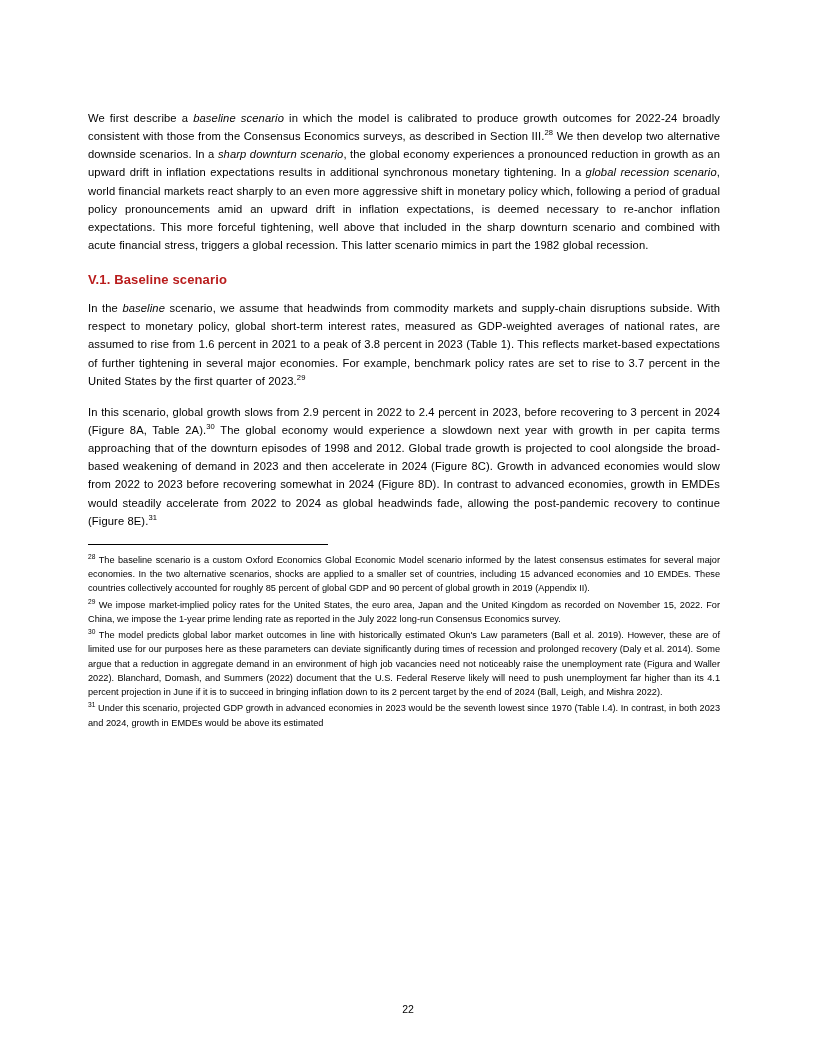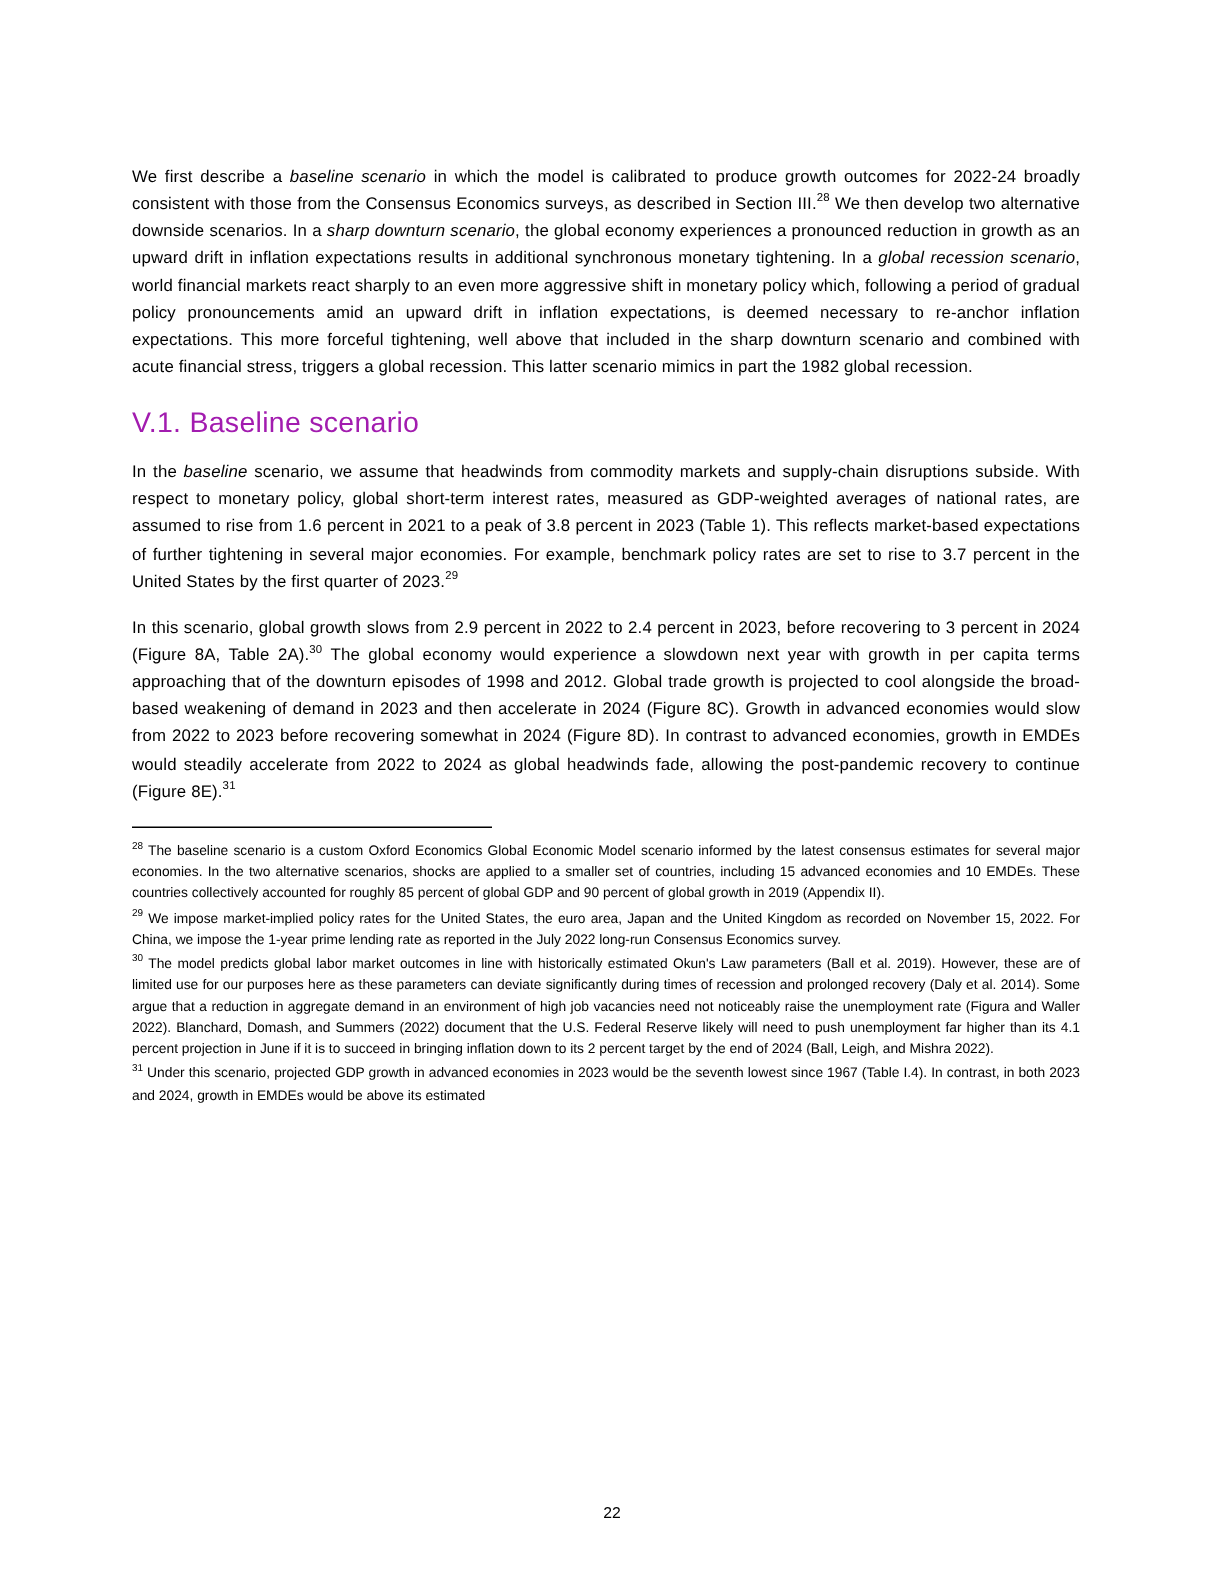--- a/index.html
+++ b/index.html
@@ -30,23 +30,23 @@
     margin: 0 0 13px 0;
     letter-spacing: 0.01em;
   }
   .body-text.first {
     margin-bottom: 16px;
   }
   em, .it {
     font-style: italic;
   }
   .section-heading {
-    color: #a21caf;
-    font-size: 19px;
-    font-weight: normal;
+    color: #b91c1c;
+    font-size: 13px;
+    font-weight: bold;
     margin: 18px 0 12px 0;
     letter-spacing: 0.01em;
   }
   sup {
     font-size: 0.68em;
     vertical-align: super;
     line-height: 0;
   }
   .footnote-area {
     margin-top: 14px;
@@ -91,18 +91,18 @@
 
   <div class="footnote-area">
     <hr class="footnote-rule">
 
     <p class="footnote"><sup>28</sup><span> The baseline scenario is a custom Oxford Economics Global Economic Model scenario informed by the latest consensus estimates for several major economies. In the two alternative scenarios, shocks are applied to a smaller set of countries, including 15 advanced economies and 10 EMDEs. These countries collectively accounted for roughly 85 percent of global GDP and 90 percent of global growth in 2019 (Appendix II).</span></p>
 
     <p class="footnote"><sup>29</sup><span> We impose market-implied policy rates for the United States, the euro area, Japan and the United Kingdom as recorded on November 15, 2022. For China, we impose the 1-year prime lending rate as reported in the July 2022 long-run Consensus Economics survey.</span></p>
 
     <p class="footnote"><sup>30</sup><span> The model predicts global labor market outcomes in line with historically estimated Okun's Law parameters (Ball et al. 2019). However, these are of limited use for our purposes here as these parameters can deviate significantly during times of recession and prolonged recovery (Daly et al. 2014). Some argue that a reduction in aggregate demand in an environment of high job vacancies need not noticeably raise the unemployment rate (Figura and Waller 2022). Blanchard, Domash, and Summers (2022) document that the U.S. Federal Reserve likely will need to push unemployment far higher than its 4.1 percent projection in June if it is to succeed in bringing inflation down to its 2 percent target by the end of 2024 (Ball, Leigh, and Mishra 2022).</span></p>
 
-    <p class="footnote"><sup>31</sup><span> Under this scenario, projected GDP growth in advanced economies in 2023 would be the seventh lowest since 1967 (Table I.4). In contrast, in both 2023 and 2024, growth in EMDEs would be above its estimated</span></p>
+    <p class="footnote"><sup>31</sup><span> Under this scenario, projected GDP growth in advanced economies in 2023 would be the seventh lowest since 1970 (Table I.4). In contrast, in both 2023 and 2024, growth in EMDEs would be above its estimated</span></p>
   </div>
 
   <div class="page-number">22</div>
 
 </div>
 
 </body></html>

